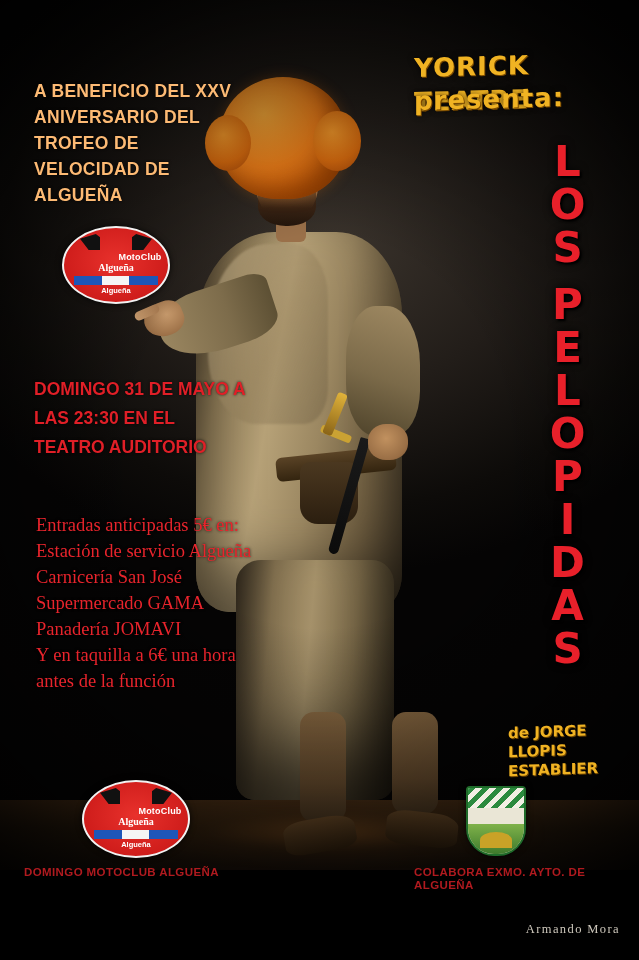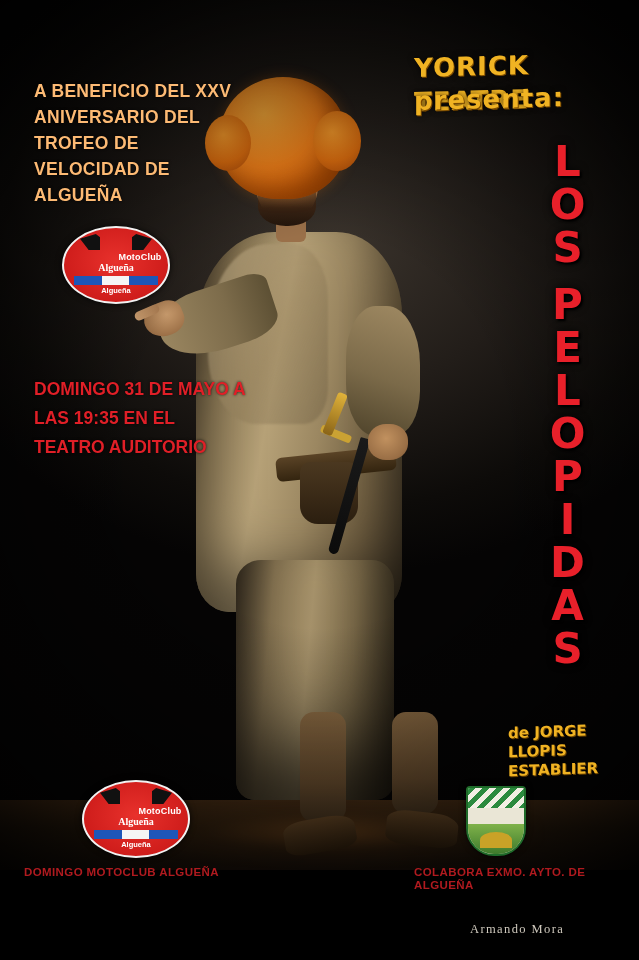--- a/index.html
+++ b/index.html
@@ -361,20 +361,21 @@
     position: absolute; left: 414px; top: 866px;
     width: 200px;
     font-size: 11.5px; font-weight: bold;
     color: #b01a1f;
     line-height: 13px;
     letter-spacing: .4px;
   }
   #photographer-credit {
     position: absolute; left: 470px; top: 922px;
     width: 150px;
+    text-align: right;
     font-family: "Liberation Serif", serif;
     font-size: 12.5px;
     color: #cfc9bd;
     letter-spacing: 1.4px;
   }
 </style>
 </head>
 <body>
 
 <div id="poster">
@@ -413,22 +414,28 @@
   <div class="txt" id="benefit-text">A BENEFICIO DEL XXV ANIVERSARIO DEL TROFEO DE VELOCIDAD DE ALGUEÑA</div>
 
   <div class="moto-logo" id="moto-logo-top">
     <div class="wings"></div>
     <div class="l1">MotoClub</div>
     <div class="l2">Algueña</div>
     <div class="stripe"></div>
     <div class="l3">Algueña</div>
   </div>
 
-  <div class="txt" id="date-text">DOMINGO 31 DE MAYO A LAS 19:35 EN EL TEATRO AUDITORIO</div>
-
+  <div class="txt" id="date-text">DOMINGO 31 DE MAYO A LAS 23:30 EN EL TEATRO AUDITORIO</div>
+
+  <div class="txt" id="tickets-text" style="white-space: pre-line;">Entradas anticipadas 5€ en:
+Estación de servicio Algueña
+Carnicería San José
+Supermercado GAMA
+Panadería JOMAVI
+Y en taquilla a 6€ una hora antes de la función</div>
 
   <div class="moto-logo" id="moto-logo-bottom">
     <div class="wings"></div>
     <div class="l1">MotoClub</div>
     <div class="l2">Algueña</div>
     <div class="stripe"></div>
     <div class="l3">Algueña</div>
   </div>
 
   <div id="company-name">YORICK TEATRE</div>

